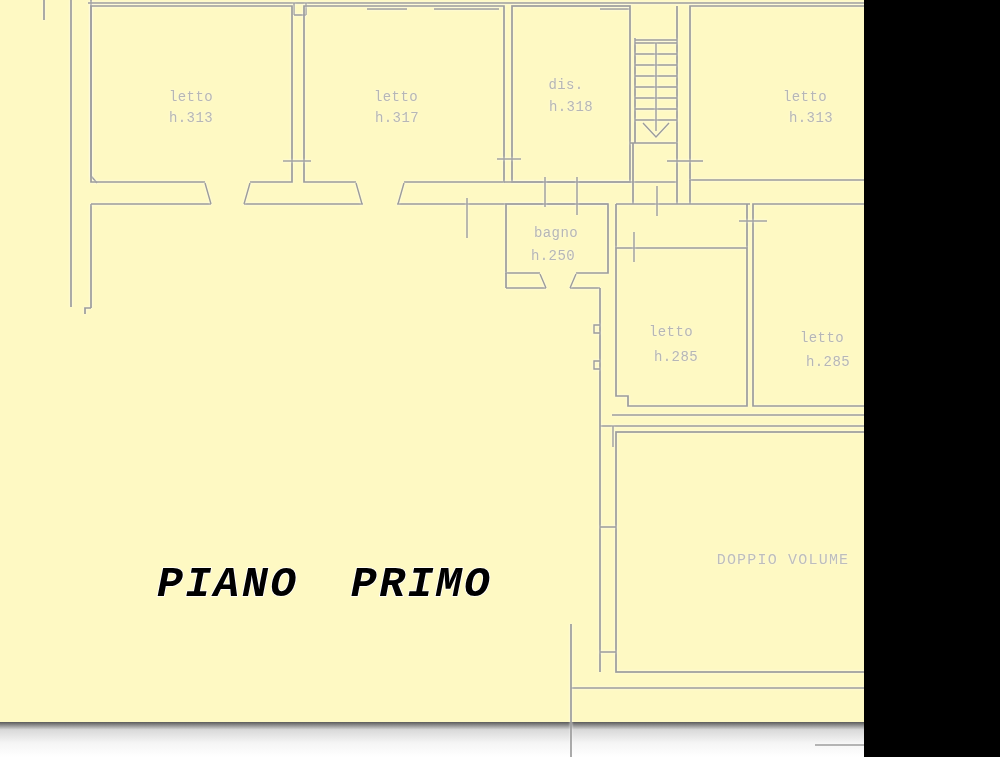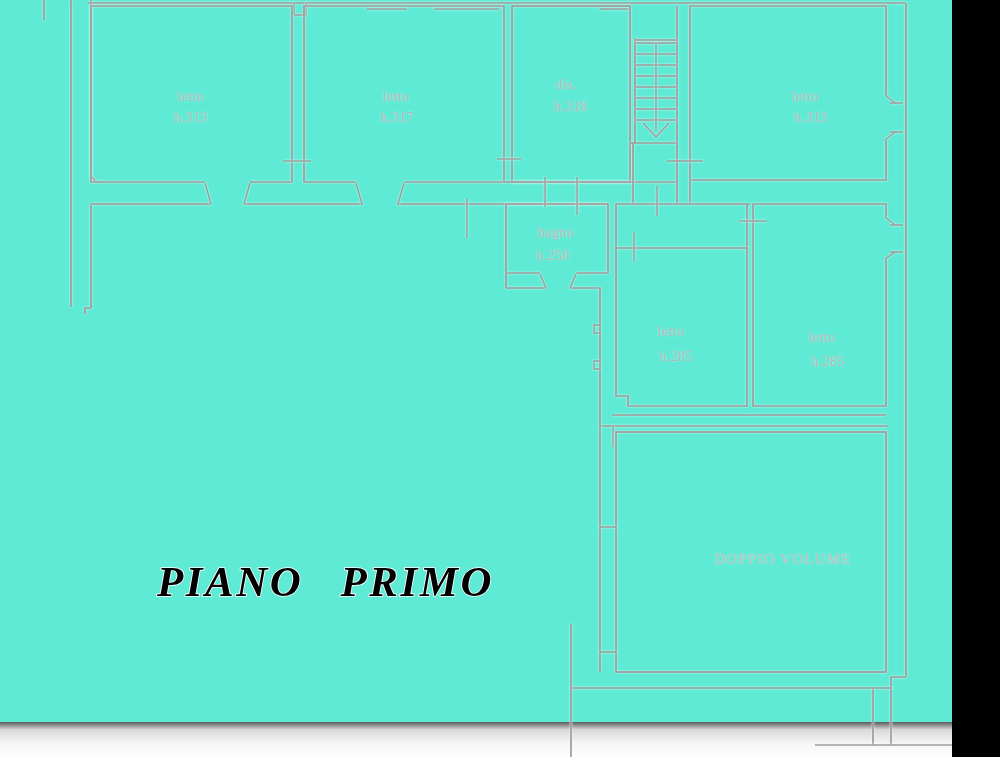--- a/index.html
+++ b/index.html
@@ -1,17 +1,17 @@
 <!DOCTYPE html>
 <html><head>
 <meta charset="utf-8">
 <style>
   html,body{margin:0;padding:0;background:#000;}
-  .stage{position:relative;width:952px;height:757px;background:#5eead4;overflow:hidden;
-         font-family:Liberation Serif, serif;}
+  .stage{position:relative;width:864px;height:757px;background:#fef9c3;overflow:hidden;
+         font-family:Liberation Mono, monospace;}
   .bottom-strip{position:absolute;left:0;top:722px;width:1000px;height:35px;
          background:linear-gradient(180deg,#5a5a5a 0%,#d9d9d9 22%,#f5f5f5 60%,#ffffff 100%);}
   svg{position:absolute;left:0;top:0;}
   .ln{stroke:#9c9c9c;stroke-width:1.7;fill:none;
       filter:drop-shadow(0 0 1px rgba(255,255,255,.8));}
   .thin{stroke-width:1.4;}
   .lbl{fill:#b6b6b6;font-size:14px;letter-spacing:.4px;text-anchor:middle;
        filter:drop-shadow(0 0 1px rgba(255,255,255,.55));}
   .lbl-caps{fill:#bdbdbd;font-size:15px;letter-spacing:1.2px;text-anchor:middle;
        filter:drop-shadow(0 0 1px rgba(255,255,255,.55));}

